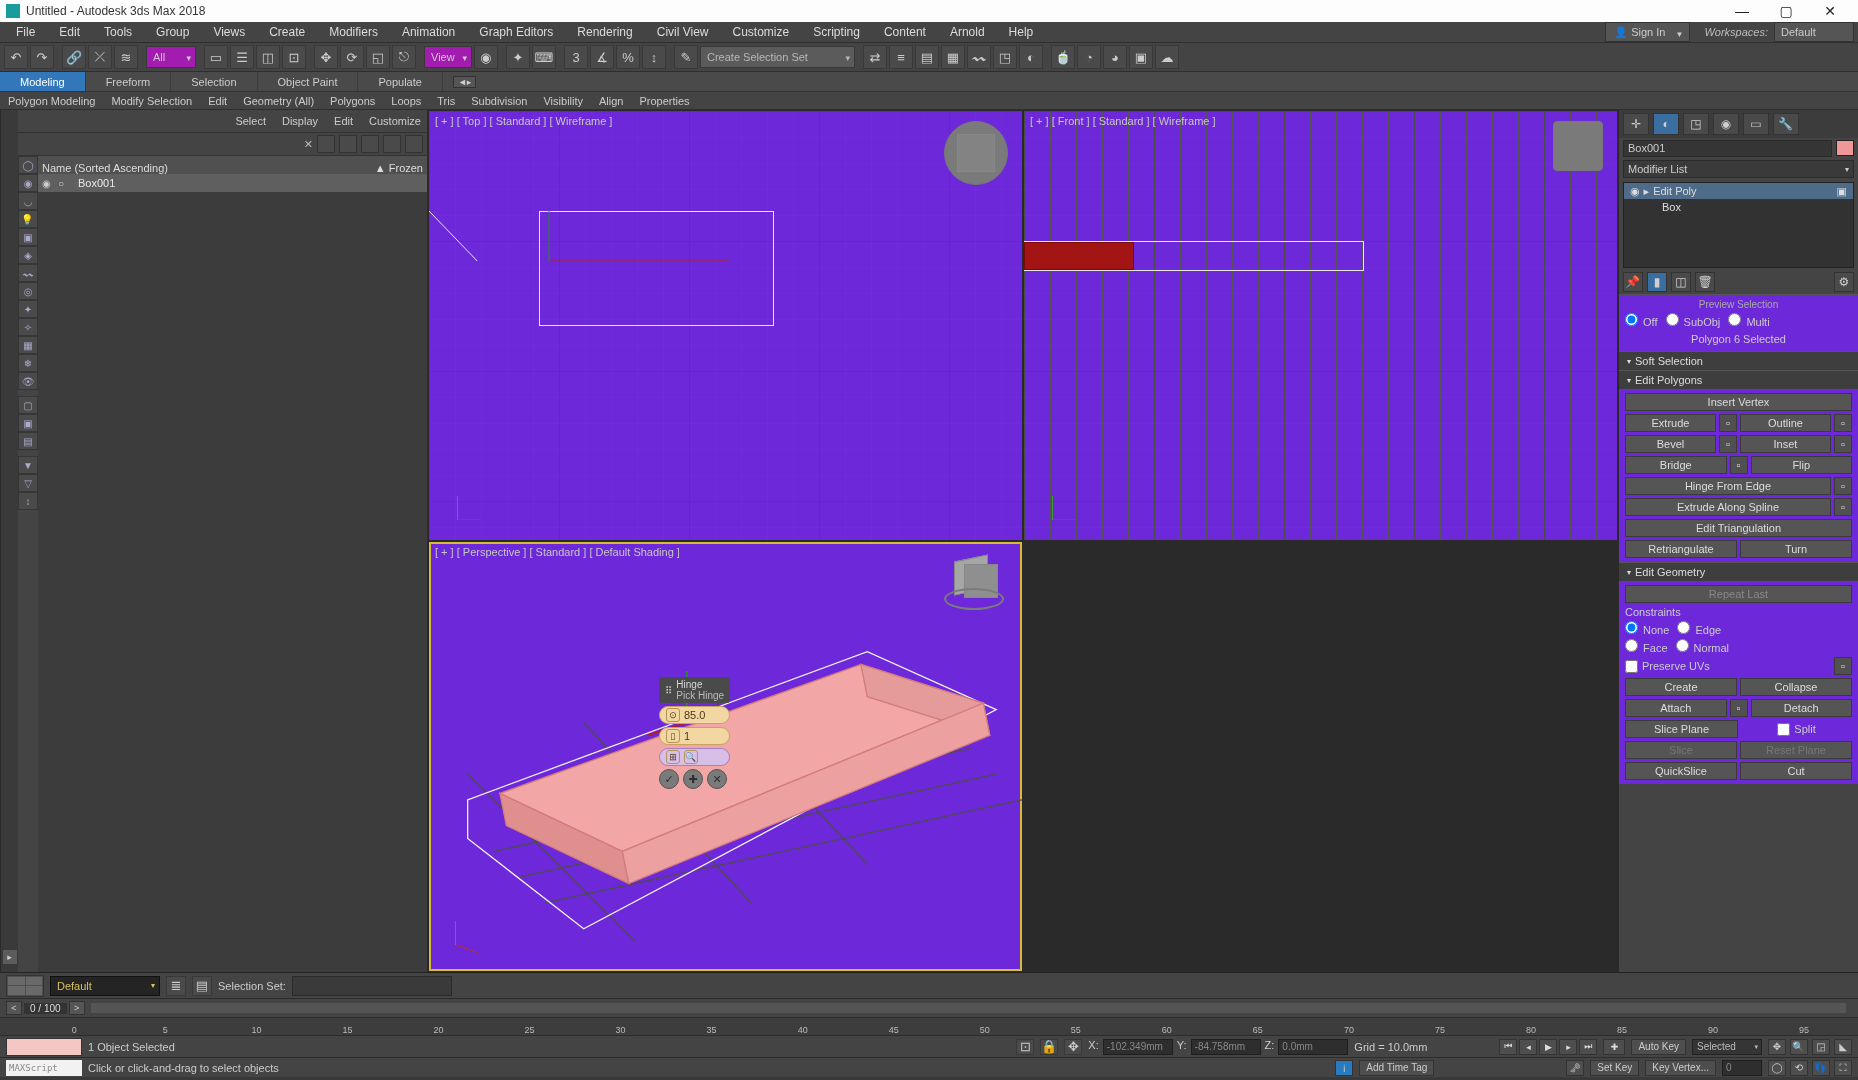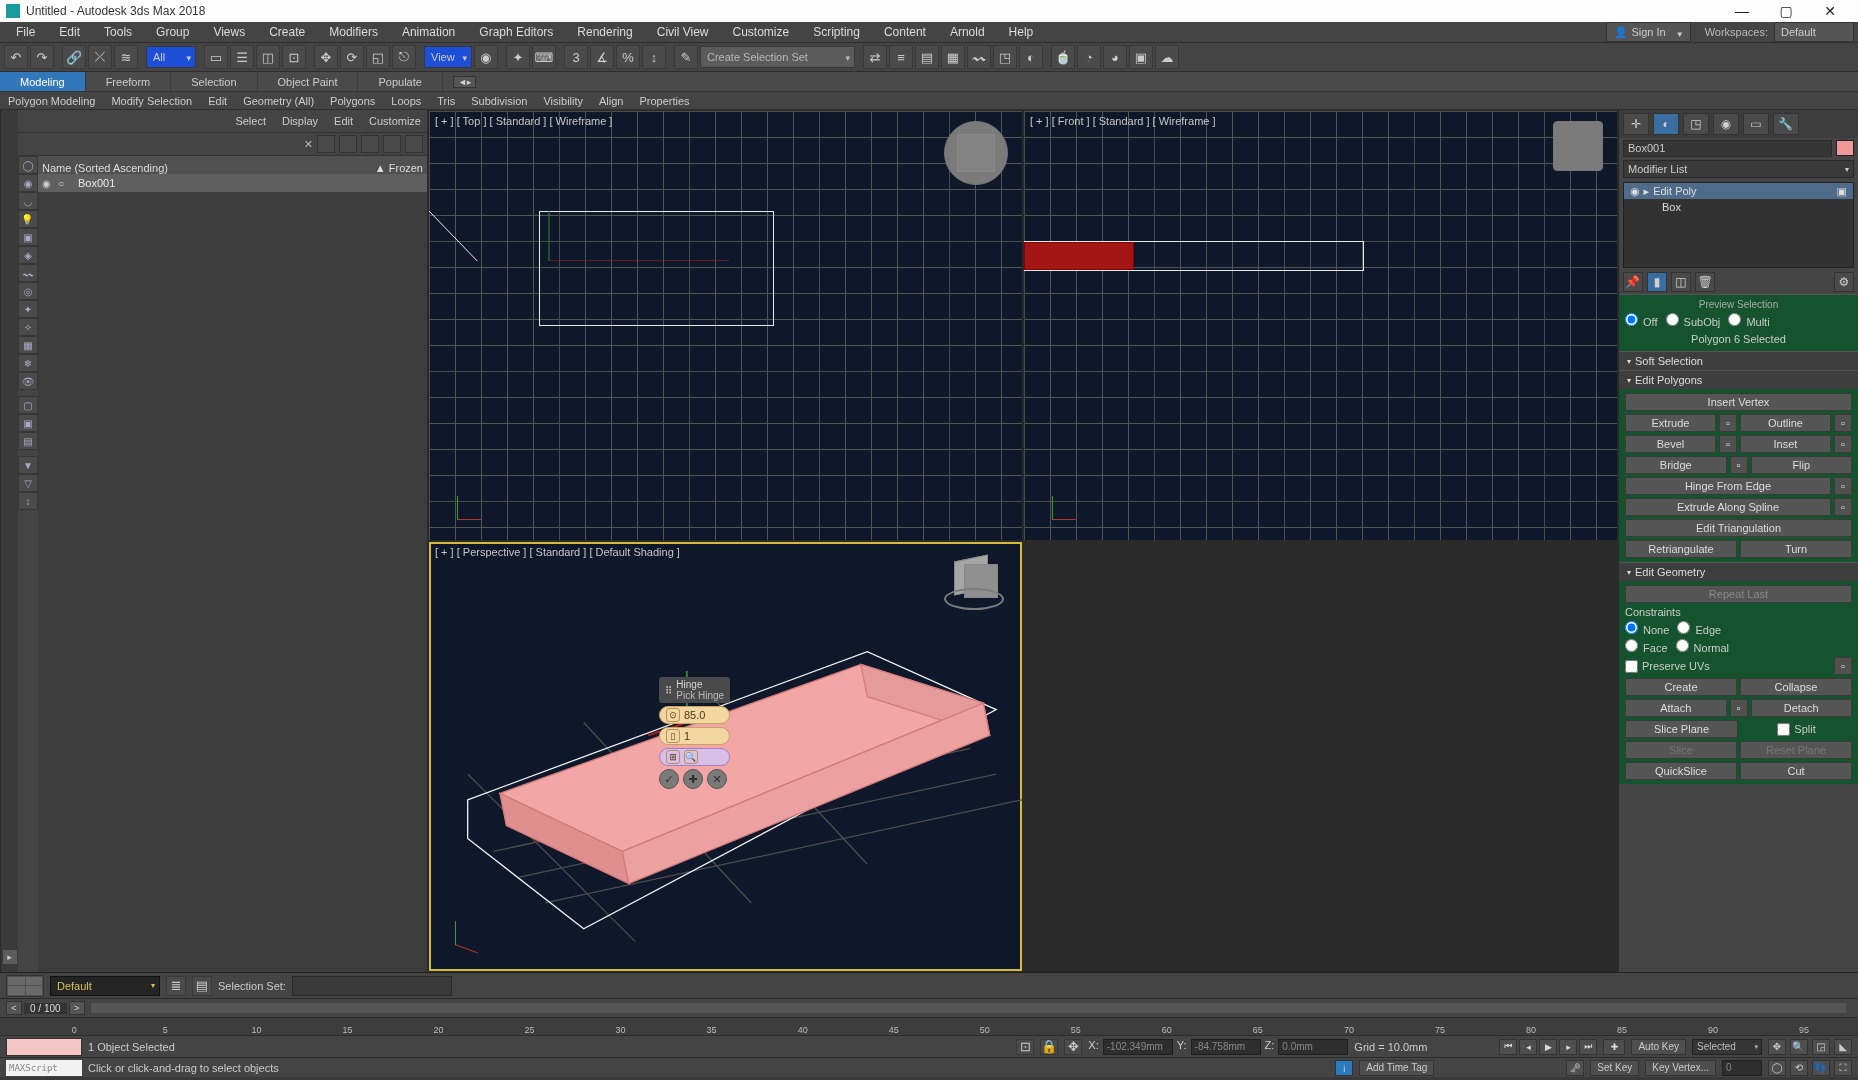--- a/index.html
+++ b/index.html
@@ -8,27 +8,27 @@
   .titlebar { height: 22px; background: #fdfdfd; color: #333; display: flex; align-items: center; padding: 0 6px; }
   .titlebar .app-icon { width: 14px; height: 14px; background: #1a9c9c; margin-right: 6px; }
   .titlebar .title-text { flex: 1; font-size: 12px; }
   .titlebar .win-btn { width: 44px; height: 22px; display: flex; align-items: center; justify-content: center; color: #222; font-size: 14px; }
   
   .menubar { height: 20px; background: #444; display: flex; align-items: stretch; padding: 0 4px; }
   .menubar .menu-item { padding: 0 12px; line-height: 20px; color: #dcdcdc; font-size: 12px; }
   .menubar .filler { flex: 1; }
   .menubar .signin-box { background: #555; color: #ccc; padding: 0 24px 0 8px; line-height: 19px; position: relative; border: 1px solid #333; }
   .menubar .signin-box::after { content: "▼"; font-size: 8px; position: absolute; right: 6px; top: 2px; }
-  .menubar .ws-label { padding: 0 6px; line-height: 20px; color: #bbb; font-size: 11px; margin-left: 8px; }
+  .menubar .ws-label { padding: 0 6px; line-height: 20px; color: #bbb; font-size: 11px; margin-left: 8px; font-style: italic; }
   .menubar .ws-drop { background: #555; color: #ccc; padding: 0 18px 0 6px; line-height: 19px; border: 1px solid #333; position: relative; min-width: 80px; }
   
   .maintoolbar { height: 30px; background: #444; border-top: 1px solid #2e2e2e; border-bottom: 1px solid #2e2e2e; display: flex; align-items: center; padding: 0 4px; gap: 2px; }
   .tb-btn { width: 24px; height: 24px; background: #4a4a4a; border: 1px solid #383838; display: flex; align-items: center; justify-content: center; color: #ccc; font-size: 13px; }
   .tb-sep { width: 4px; }
-  .tb-drop { background: #1d4ed8; border: 1px solid #383838; color: #ccc; padding: 0 16px 0 6px; height: 22px; line-height: 20px; position: relative; }
+  .tb-drop { background: #a21caf; border: 1px solid #383838; color: #ccc; padding: 0 16px 0 6px; height: 22px; line-height: 20px; position: relative; }
   .tb-drop::after { content: "▾"; position: absolute; right: 4px; top: 1px; font-size: 9px; }
   .tb-seldrop { background: #5b5b5b; border: 1px solid #383838; color: #b8b8b8; padding: 0 14px 0 6px; height: 22px; line-height: 20px; position: relative; width: 155px; font-size: 11px; }
   .tb-seldrop::after { content: "▾"; position: absolute; right: 4px; top: 1px; font-size: 9px; }
   
   .ribbonrow { height: 20px; background: #4a4a4a; border-bottom: 1px solid #333; display: flex; align-items: stretch; }
   .ribbon-tab { padding: 0 20px; line-height: 20px; color: #ccc; font-size: 11px; border-right: 1px solid #3b3b3b; }
   .ribbon-tab.active { background: #3377bb; color: #fff; }
   
   .ribbonsub { height: 18px; background: #444; border-bottom: 1px solid #2e2e2e; display: flex; align-items: stretch; }
   .ribbon-sub-item { padding: 0 8px; line-height: 18px; color: #ccc; font-size: 11px; }
@@ -47,21 +47,21 @@
   .se-header { height: 18px; background: #505050; display: flex; align-items: flex-end; padding: 0 4px; color: #ddd; font-size: 11px; }
   .se-header .col-name { flex: 1; }
   .se-header .col-frozen { width: 80px; text-align: right; }
   .se-row { height: 18px; display: flex; align-items: center; background: #5f5f5f; padding: 0 4px; }
   .se-row .eye { width: 16px; font-size: 10px; }
   .se-row .obj { background: #606060; padding: 0 4px; color: #e8e8e8; }
   .se-flyout { width: 18px; background: #3a3a3a; border-left: 1px solid #2a2a2a; display: flex; align-items: flex-end; justify-content: center; padding-bottom: 8px; }
   .se-flyout-btn { width: 14px; height: 14px; background: #5c5c5c; display: flex; align-items: center; justify-content: center; font-size: 9px; }
   
   .viewports { flex: 1; display: grid; grid-template-columns: 1fr 1fr; grid-template-rows: 1fr 1fr; gap: 2px; background: #2a2a2a; padding: 1px; position: relative; }
-  .viewport { background: #0f172a; position: relative; overflow: hidden; }
+  .viewport { background: #6d28d9; position: relative; overflow: hidden; }
   .viewport.active { outline: 2px solid #d6bb3a; outline-offset: -2px; }
   .viewport .vp-label { position: absolute; top: 4px; left: 6px; color: #c7c7c7; font-size: 11px; }
   .viewport .viewcube { position: absolute; top: 10px; right: 14px; width: 50px; height: 50px; border: 1px solid #777; background: #7a7a7a; border-radius: 4px; display: flex; align-items: center; justify-content: center; font-size: 8px; color: #444; }
   .viewport .viewcube.round { border-radius: 50%; width: 64px; height: 64px; display: flex; align-items: center; justify-content: center; }
   .viewport .viewcube.round .inner { width: 38px; height: 38px; border: 1px solid #888; background: #838383; }
   .viewport .viewcube3d { position: absolute; top: 12px; right: 16px; width: 62px; height: 62px; }
   .viewcube3d .cube-face { position: absolute; width: 34px; height: 34px; background: #a6a6a6; border: 1px solid #888; }
   .viewcube3d .ring { position: absolute; width: 60px; height: 22px; border: 2px solid #7b7b7b; border-radius: 50%; top: 34px; left: 0; }
   .vp-axis { position: absolute; bottom: 14px; left: 22px; width: 32px; height: 32px; }
   .vp-axis .ax-x { position: absolute; width: 24px; height: 1px; background: #b53030; bottom: 6px; left: 6px; }
@@ -90,21 +90,21 @@
   .color-sw { width: 18px; height: 16px; background: #f09797; border: 1px solid #222; }
   .cmd-drop { height: 18px; background: #3a3a3a; border: 1px solid #2a2a2a; color: #ccc; padding: 0 4px; font-size: 11px; line-height: 16px; margin: 2px 4px; position: relative; }
   .cmd-drop::after { content: "▾"; position: absolute; right: 4px; font-size: 8px; top: 1px; }
   .mod-stack { height: 86px; background: #323232; border: 1px solid #222; margin: 2px 4px; overflow: hidden; }
   .mod-item { height: 16px; line-height: 16px; padding: 0 6px; font-size: 11px; color: #ddd; display: flex; align-items: center; gap: 4px; }
   .mod-item.sel { background: #4e6c8a; }
   .mod-toolbar { height: 24px; display: flex; align-items: center; gap: 4px; padding: 0 4px; }
   .rollout { border-top: 1px solid #555; }
   .rollout-hd { background: #3e3e3e; color: #ddd; font-size: 11px; padding: 3px 8px; display: flex; align-items: center; gap: 4px; }
   .rollout-hd::before { content: "▾"; font-size: 8px; }
-  .rollout-body { background: #14532d; padding: 4px 6px; display: flex; flex-direction: column; gap: 3px; }
+  .rollout-body { background: #6d28d9; padding: 4px 6px; display: flex; flex-direction: column; gap: 3px; }
   .radio-row { display: flex; gap: 8px; align-items: center; font-size: 11px; color: #ccc; }
   .radio-row input { margin-right: 2px; }
   .status-line { text-align: center; font-size: 11px; color: #ccc; padding: 2px 0; }
   .btn-row { display: flex; gap: 3px; }
   .rbtn { flex: 1; height: 18px; background: #555; border: 1px solid #3a3a3a; color: #ddd; font-size: 11px; display: flex; align-items: center; justify-content: center; }
   .rbtn.narrow { flex: none; width: 18px; background: #505050; }
   .rbtn.full { width: 100%; }
   .cb-row { display: flex; align-items: center; gap: 4px; font-size: 11px; color: #ccc; }
   .constraints { font-size: 11px; color: #ccc; }
   

